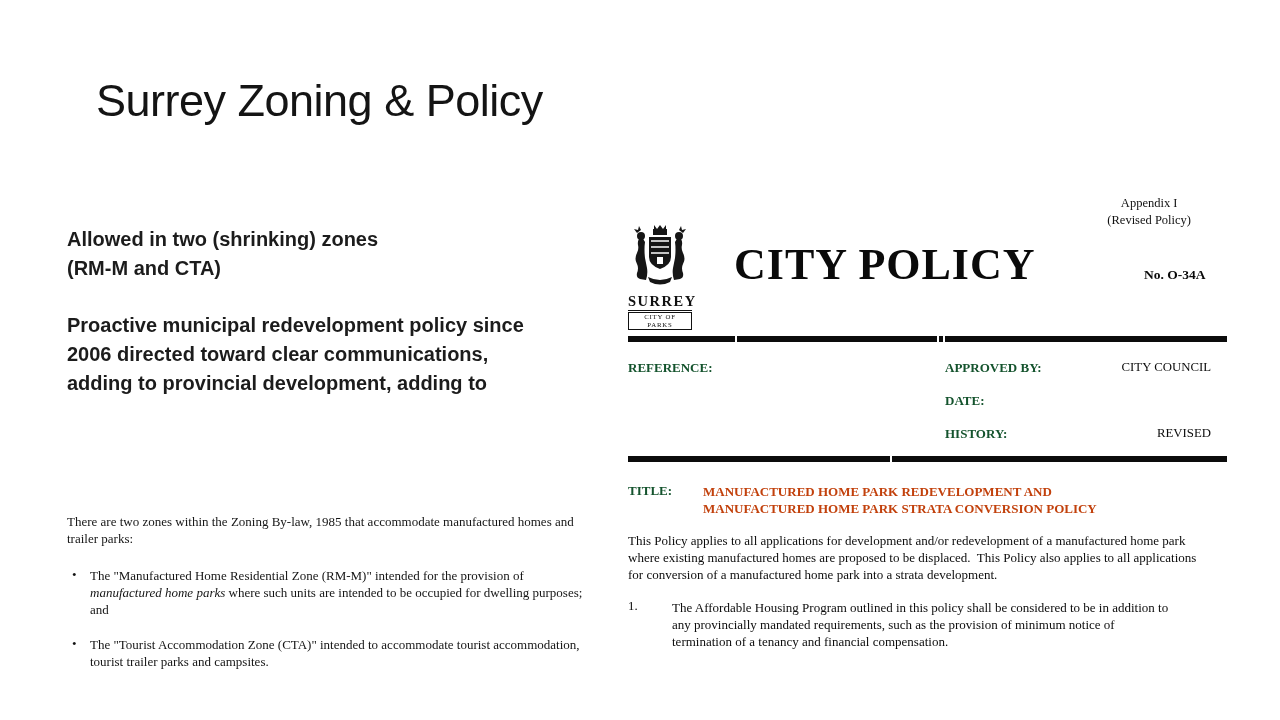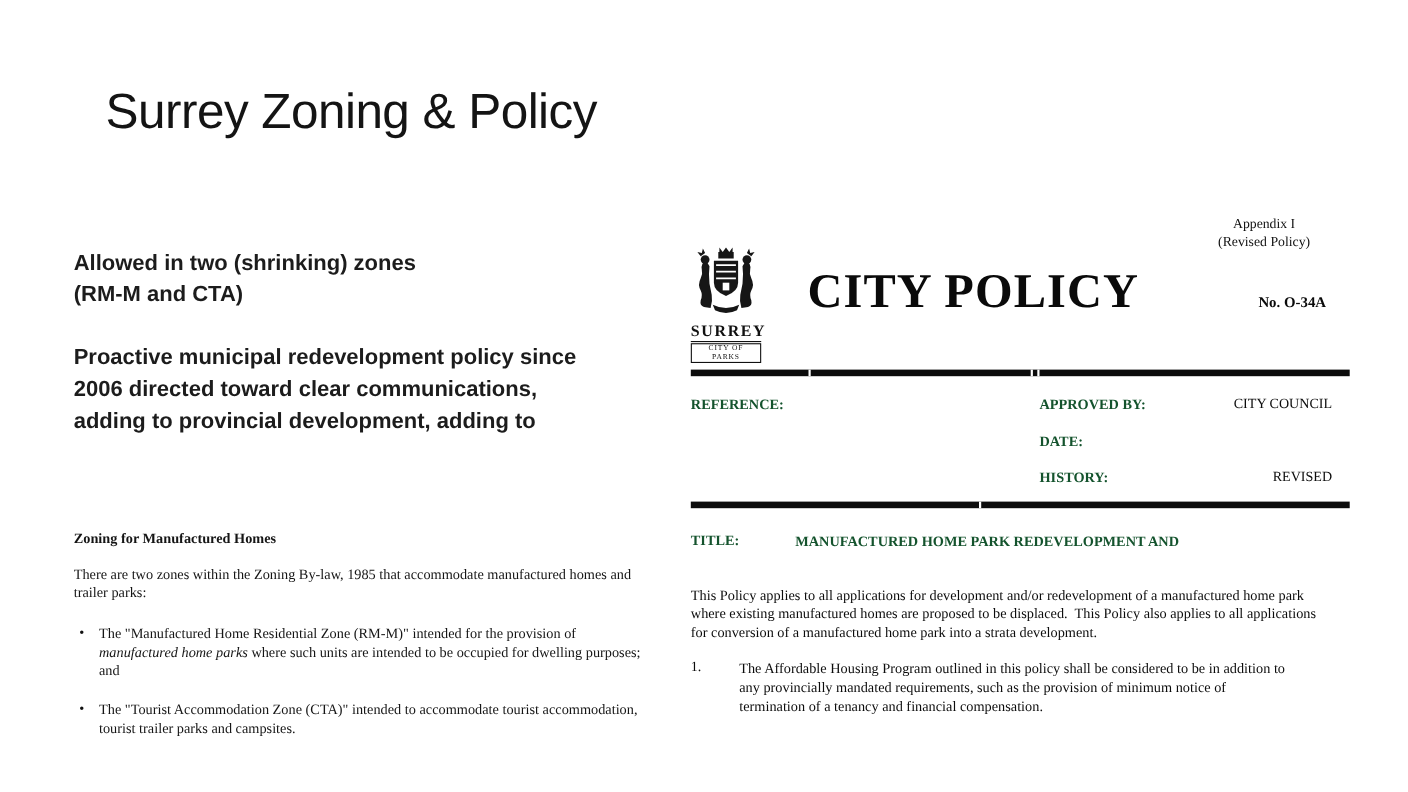--- a/index.html
+++ b/index.html
@@ -91,21 +91,21 @@
   #approved-label{left:317px;top:165px;}
   #approved-value{right:16px;top:165px;}
   #date-label{left:317px;top:198px;}
   #history-label{left:317px;top:231px;}
   #history-value{right:16px;top:231px;}
 
   #title-label{left:0;top:288px;}
   #title-lines{
     position:absolute;left:75px;top:288px;width:520px;
     font-family:"Liberation Serif","DejaVu Serif",serif;
-    font-weight:bold;font-size:13px;line-height:17px;color:#14532d;margin-left:20px;
+    font-weight:bold;font-size:13px;line-height:17px;color:#c2410c;
   }
   #doc-paragraph{
     position:absolute;left:0;top:337px;width:578px;
     font-family:"Liberation Serif","DejaVu Serif",serif;
     font-size:13px;line-height:17.2px;color:#0c0c0c;
   }
   #doc-list-number{left:0;top:404px;font-weight:normal;}
   #doc-list-text{
     position:absolute;left:44px;top:404px;width:500px;
     font-family:"Liberation Serif","DejaVu Serif",serif;
@@ -123,21 +123,20 @@
     <div>Allowed in two (shrinking) zones</div>
     <div>(RM-M and CTA)</div>
   </div>
 
   <div id="lede-body" class="lede">
     <div>Proactive municipal redevelopment policy since</div>
     <div>2006 directed toward clear communications,</div>
     <div>adding to provincial development, adding to</div>
   </div>
 
-  <div id="excerpt-heading" class="excerpt">Zoning for Manufactured Homes</div>
   <div id="excerpt-intro" class="excerpt">There are two zones within the Zoning By-law, 1985 that accommodate manufactured homes and trailer parks:</div>
 
   <div id="excerpt-bullet-1" class="bullet-row">
     <span class="bullet-mark">•</span>
     <div class="bullet-text"><span>The "Manufactured Home Residential Zone (RM-M)" intended for the provision of </span><span class="ital">manufactured home parks</span><span> where such units are intended to be occupied for dwelling purposes; and</span></div>
   </div>
 
   <div id="excerpt-bullet-2" class="bullet-row">
     <span class="bullet-mark">•</span>
     <div class="bullet-text"><span>The "Tourist Accommodation Zone (CTA)" intended to accommodate tourist accommodation, tourist trailer parks and campsites.</span></div>
@@ -189,20 +188,21 @@
     <div id="history-label" class="doc-label">HISTORY:</div>
     <div id="history-value" class="doc-value">REVISED</div>
 
     <div id="rule-bottom" class="rule">
       <span class="rule-gap" style="left:262px;"></span>
     </div>
 
     <div id="title-label" class="doc-label">TITLE:</div>
     <div id="title-lines">
       <div>MANUFACTURED HOME PARK REDEVELOPMENT AND</div>
+      <div>MANUFACTURED HOME PARK STRATA CONVERSION POLICY</div>
     </div>
 
     <div id="doc-paragraph">This Policy applies to all applications for development and/or redevelopment of a manufactured home park where existing manufactured homes are proposed to be displaced.&nbsp; This Policy also applies to all applications for conversion of a manufactured home park into a strata development.</div>
 
     <div id="doc-list-number" class="doc-value">1.</div>
     <div id="doc-list-text">The Affordable Housing Program outlined in this policy shall be considered to be in addition to any provincially mandated requirements, such as the provision of minimum notice of termination of a tenancy and financial compensation.</div>
 
   </div>
 </div>
 

